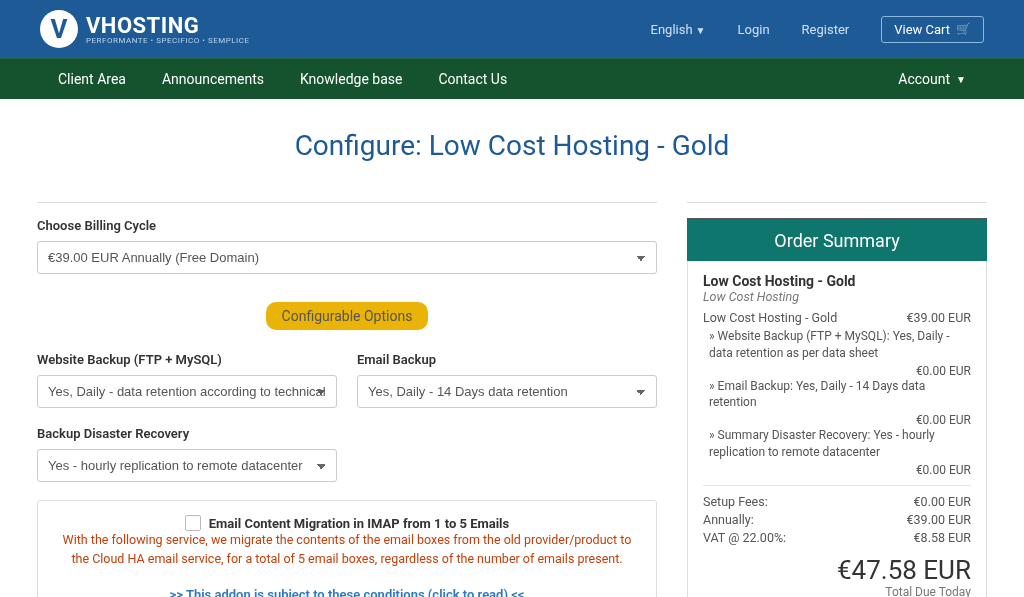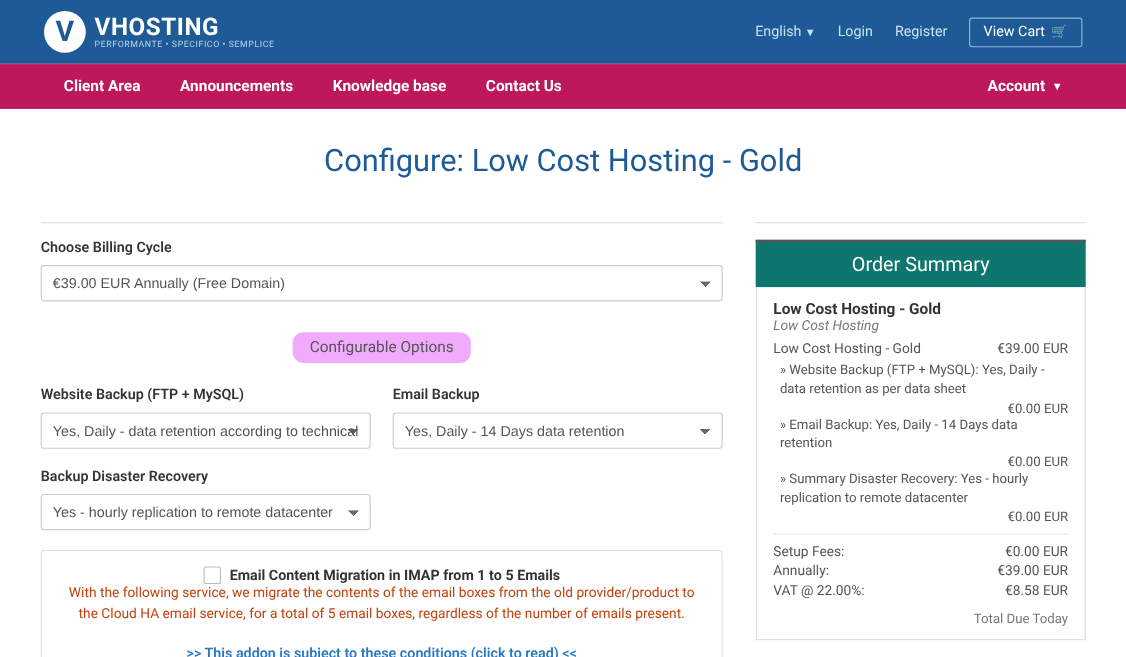--- a/index.html
+++ b/index.html
@@ -2,37 +2,37 @@
 <html><head>
 <meta charset="utf-8">
 <style>
 * { margin: 0; padding: 0; box-sizing: border-box; }
 body { font-family: -apple-system, BlinkMacSystemFont, "Segoe UI", Roboto, "Helvetica Neue", Arial, sans-serif; font-size: 14px; color: #333; background: #fff; }
 .topbar { background: #1e5a96; padding: 10px 40px; display: flex; align-items: center; }
 .logo { display: flex; align-items: center; gap: 8px; }
 .logo-icon { width: 38px; height: 38px; background: #fff; border-radius: 50%; display: flex; align-items: center; justify-content: center; color: #1e5a96; font-weight: bold; font-size: 26px; }
 .logo-text { color: #fff; font-size: 22px; font-weight: 700; letter-spacing: 0.5px; }
 .logo-sub { color: #b8d4ee; font-size: 8px; letter-spacing: 0.5px; display:block; margin-top:-2px;}
-.topbar-right { margin-left: auto; display: flex; align-items: center; gap: 20px; }
+.topbar-right { margin-left: auto; display: flex; align-items: center; gap: 32px; }
 .topbar-link { color: #cce0f3; text-decoration: none; font-size: 13px; cursor:pointer; }
 .topbar-link .caret { font-size: 10px; margin-left: 3px; }
 .viewcart { border: 1px solid #8db8de; color: #fff; padding: 5px 12px; font-size: 13px; border-radius: 3px; display:flex; align-items:center; gap:6px; cursor:pointer;}
-.navbar { background: #be185d; border-top: 1px solid rgba(255,255,255,0.1); padding: 0 40px; display: flex; align-items: center; font-weight: bold; }
+.navbar { background: #14532d; border-top: 1px solid rgba(255,255,255,0.1); padding: 0 40px; display: flex; align-items: center; }
 .nav-item { color: #fff; padding: 12px 18px; font-size: 14px; cursor:pointer; }
 .nav-right { margin-left: auto; display:flex; align-items:center; gap:6px; color:#fff; padding:12px 18px; cursor:pointer;}
 .container { max-width: 1000px; margin: 0 auto; padding: 20px 25px; display: flex; gap: 30px; }
 .main { flex: 1; }
 .side { width: 300px; }
 h1.page-title { color: #1e5a96; font-size: 28px; font-weight: 400; margin: 10px 0 20px 0; text-align: center; }
 .hr { height: 1px; background: #ddd; margin-bottom: 15px; }
 .section-label { font-size: 13px; font-weight: 600; color: #333; margin-bottom: 8px; }
 .form-select { width: 100%; padding: 8px 10px; border: 1px solid #ccc; border-radius: 3px; font-size: 13px; color: #555; background: #fff; appearance: none; background-image: linear-gradient(45deg, transparent 50%, #666 50%), linear-gradient(135deg, #666 50%, transparent 50%); background-position: calc(100% - 15px) 14px, calc(100% - 10px) 14px; background-size: 5px 5px; background-repeat: no-repeat; }
 .gap { height: 28px; }
 .sub-header { text-align: center; margin-bottom: 22px; }
-.sub-header span { background: #f0abfc; padding: 6px 16px; color: #555; font-size: 14px; display: inline-block; border-radius: 10px; }
+.sub-header span { background: #eab308; padding: 6px 16px; color: #555; font-size: 14px; display: inline-block; border-radius: 10px; }
 .row2 { display: flex; gap: 20px; }
 .col { flex: 1; }
 .addon-box { border: 1px solid #ddd; border-radius: 3px; padding: 14px 20px; margin-top: 18px; text-align: center; }
 .addon-title { font-size: 13px; font-weight: 700; color: #333; display: flex; align-items: center; justify-content: center; gap: 8px; }
 .addon-chk { width:16px; height:16px; border: 1.5px solid #bbb; border-radius: 2px; display:inline-block; }
 .addon-desc { font-size: 12.5px; color: #c2410c; margin-top: 0; line-height: 1.5; }
 .addon-link { color: #2a78c3; font-size: 13px; font-weight: 600; margin-top: 18px; cursor:pointer; }
 .summary-header { background: #0f766e; color: #fff; padding: 10px; text-align: center; font-size: 18px; font-weight: 400; border-top: 2px solid #555; }
 .summary-body { border: 1px solid #ddd; border-top: none; padding: 12px 15px; font-size: 13px; }
 .summary-body h4 { font-size: 14px; font-weight: 700; color: #333; }
@@ -150,18 +150,19 @@
         </div>
       <div class="line">
           <span>Annually:</span>
           <span>€39.00 EUR</span>
         </div>
       <div class="line">
           <span>VAT @ 22.00%:</span>
           <span>€8.58 EUR</span>
         </div>
       <div class="total-block">
+        <div class="total-amt">€47.58 EUR</div>
         <div class="total-lbl">Total Due Today</div>
       </div>
     </div>
 
   </div>
 </div>
 
 </body></html>

